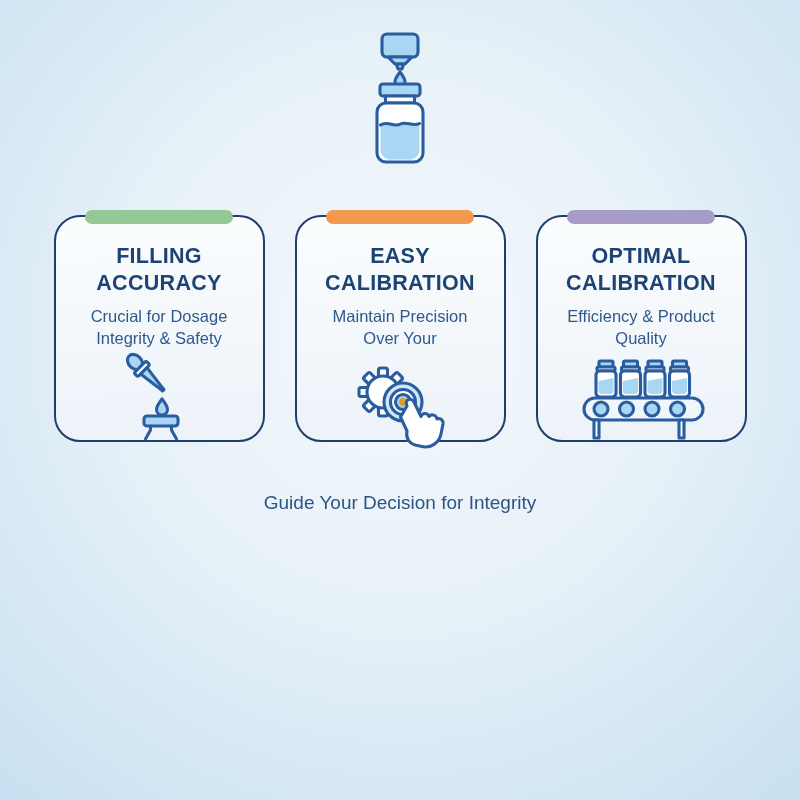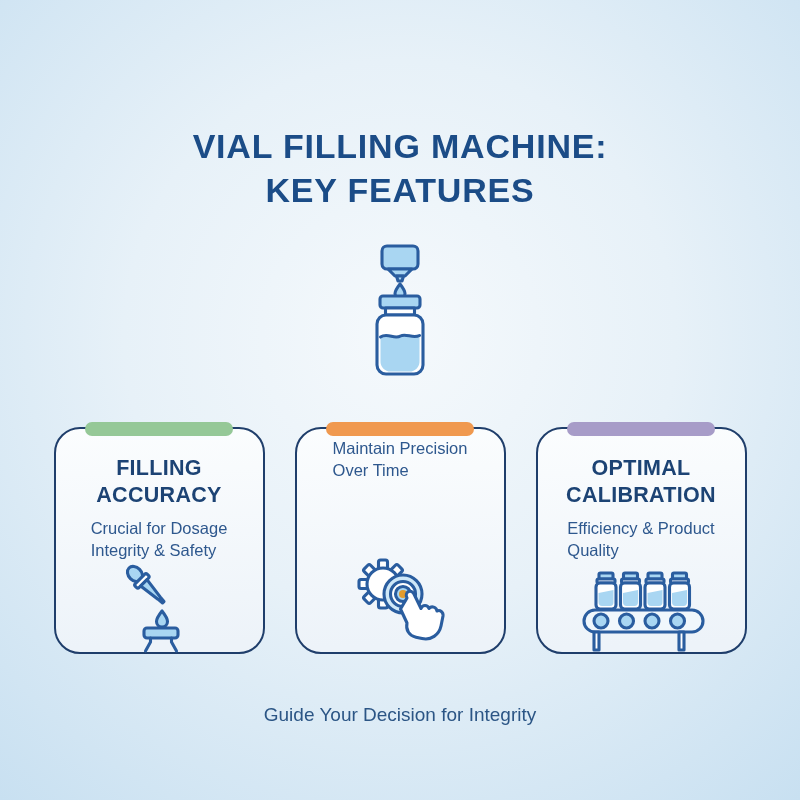--- a/index.html
+++ b/index.html
@@ -58,21 +58,21 @@
     margin-top:26px;
     text-align:center;
     font-weight:bold;
     font-size:21.5px;line-height:27px;
     letter-spacing:0.3px;
     color:var(--heading-navy);
     white-space:pre-line;
   }
   .card-desc{
     margin-top:8px;
-    text-align:left;
+    text-align:center;
     font-size:16.5px;line-height:22px;
     color:var(--body-blue);
     white-space:pre-line;
   }
   .card-icon{
     flex:1;
     display:flex;align-items:flex-end;justify-content:center;
     padding-bottom:6px;
   }
   .footer{
@@ -88,24 +88,20 @@
   .f-white{fill:#fff;}
   .f-belt{fill:#f0f7fc;}
   .f-none{fill:none;}
   .f-dot{fill:var(--dial-dot-orange);}
 </style>
 </head>
 <body>
 
 <div class="page">
 
-  <div class="title">
-    <div>VIAL FILLING MACHINE:</div>
-    <div>KEY FEATURES</div>
-  </div>
 
   <div class="hero">
     <svg width="90" height="145" viewBox="0 0 90 145">
       <rect class="st f-blue" x="27" y="8" width="36" height="23" rx="5"></rect>
       <path class="st f-blue" d="M33 31 L57 31 L50 38 L40 38 Z"></path>
       <path class="st f-blue" d="M41.5 38 L48.5 38 L47 43 L43 43 Z"></path>
       <path class="st f-blue" d="M45 46 C45 46 40 52.5 40 55.5 A5 5 0 0 0 50 55.5 C50 52.5 45 46 45 46 Z"></path>
       <rect class="st f-blue" x="25" y="58" width="40" height="12" rx="3"></rect>
       <rect class="st f-white" x="30.5" y="70" width="29" height="7"></rect>
       <rect class="st f-white" x="22" y="77" width="46" height="59" rx="9"></rect>
@@ -132,22 +128,24 @@
           <path class="st f-blue" d="M48 50 C48 50 42.5 57 42.5 60.5 A5.5 5.5 0 0 0 53.5 60.5 C53.5 57 48 50 48 50 Z"></path>
           <rect class="st f-blue" x="30" y="67" width="34" height="10" rx="3"></rect>
           <path class="st f-none" d="M36.5 77 L36.5 81 L31.5 90"></path>
           <path class="st f-none" d="M57.5 77 L57.5 81 L62.5 90"></path>
         </svg>
       </div>
     </div>
 
     <div class="card">
       <div class="accent" style="background: rgb(240, 153, 79);"></div>
+      <div class="card-title">EASY
+CALIBRATION</div>
       <div class="card-desc">Maintain Precision
-Over Time</div>
+Over Your</div>
       <div class="card-icon">
         <svg width="110" height="105" viewBox="0 0 110 105">
           <g>
             <rect class="st f-white" x="33.5" y="19" width="9" height="9" rx="2" transform="rotate(0 38 43)"></rect>
             <rect class="st f-white" x="33.5" y="19" width="9" height="9" rx="2" transform="rotate(45 38 43)"></rect>
             <rect class="st f-white" x="33.5" y="19" width="9" height="9" rx="2" transform="rotate(90 38 43)"></rect>
             <rect class="st f-white" x="33.5" y="19" width="9" height="9" rx="2" transform="rotate(135 38 43)"></rect>
             <rect class="st f-white" x="33.5" y="19" width="9" height="9" rx="2" transform="rotate(180 38 43)"></rect>
             <rect class="st f-white" x="33.5" y="19" width="9" height="9" rx="2" transform="rotate(225 38 43)"></rect>
             <rect class="st f-white" x="33.5" y="19" width="9" height="9" rx="2" transform="rotate(270 38 43)"></rect>

